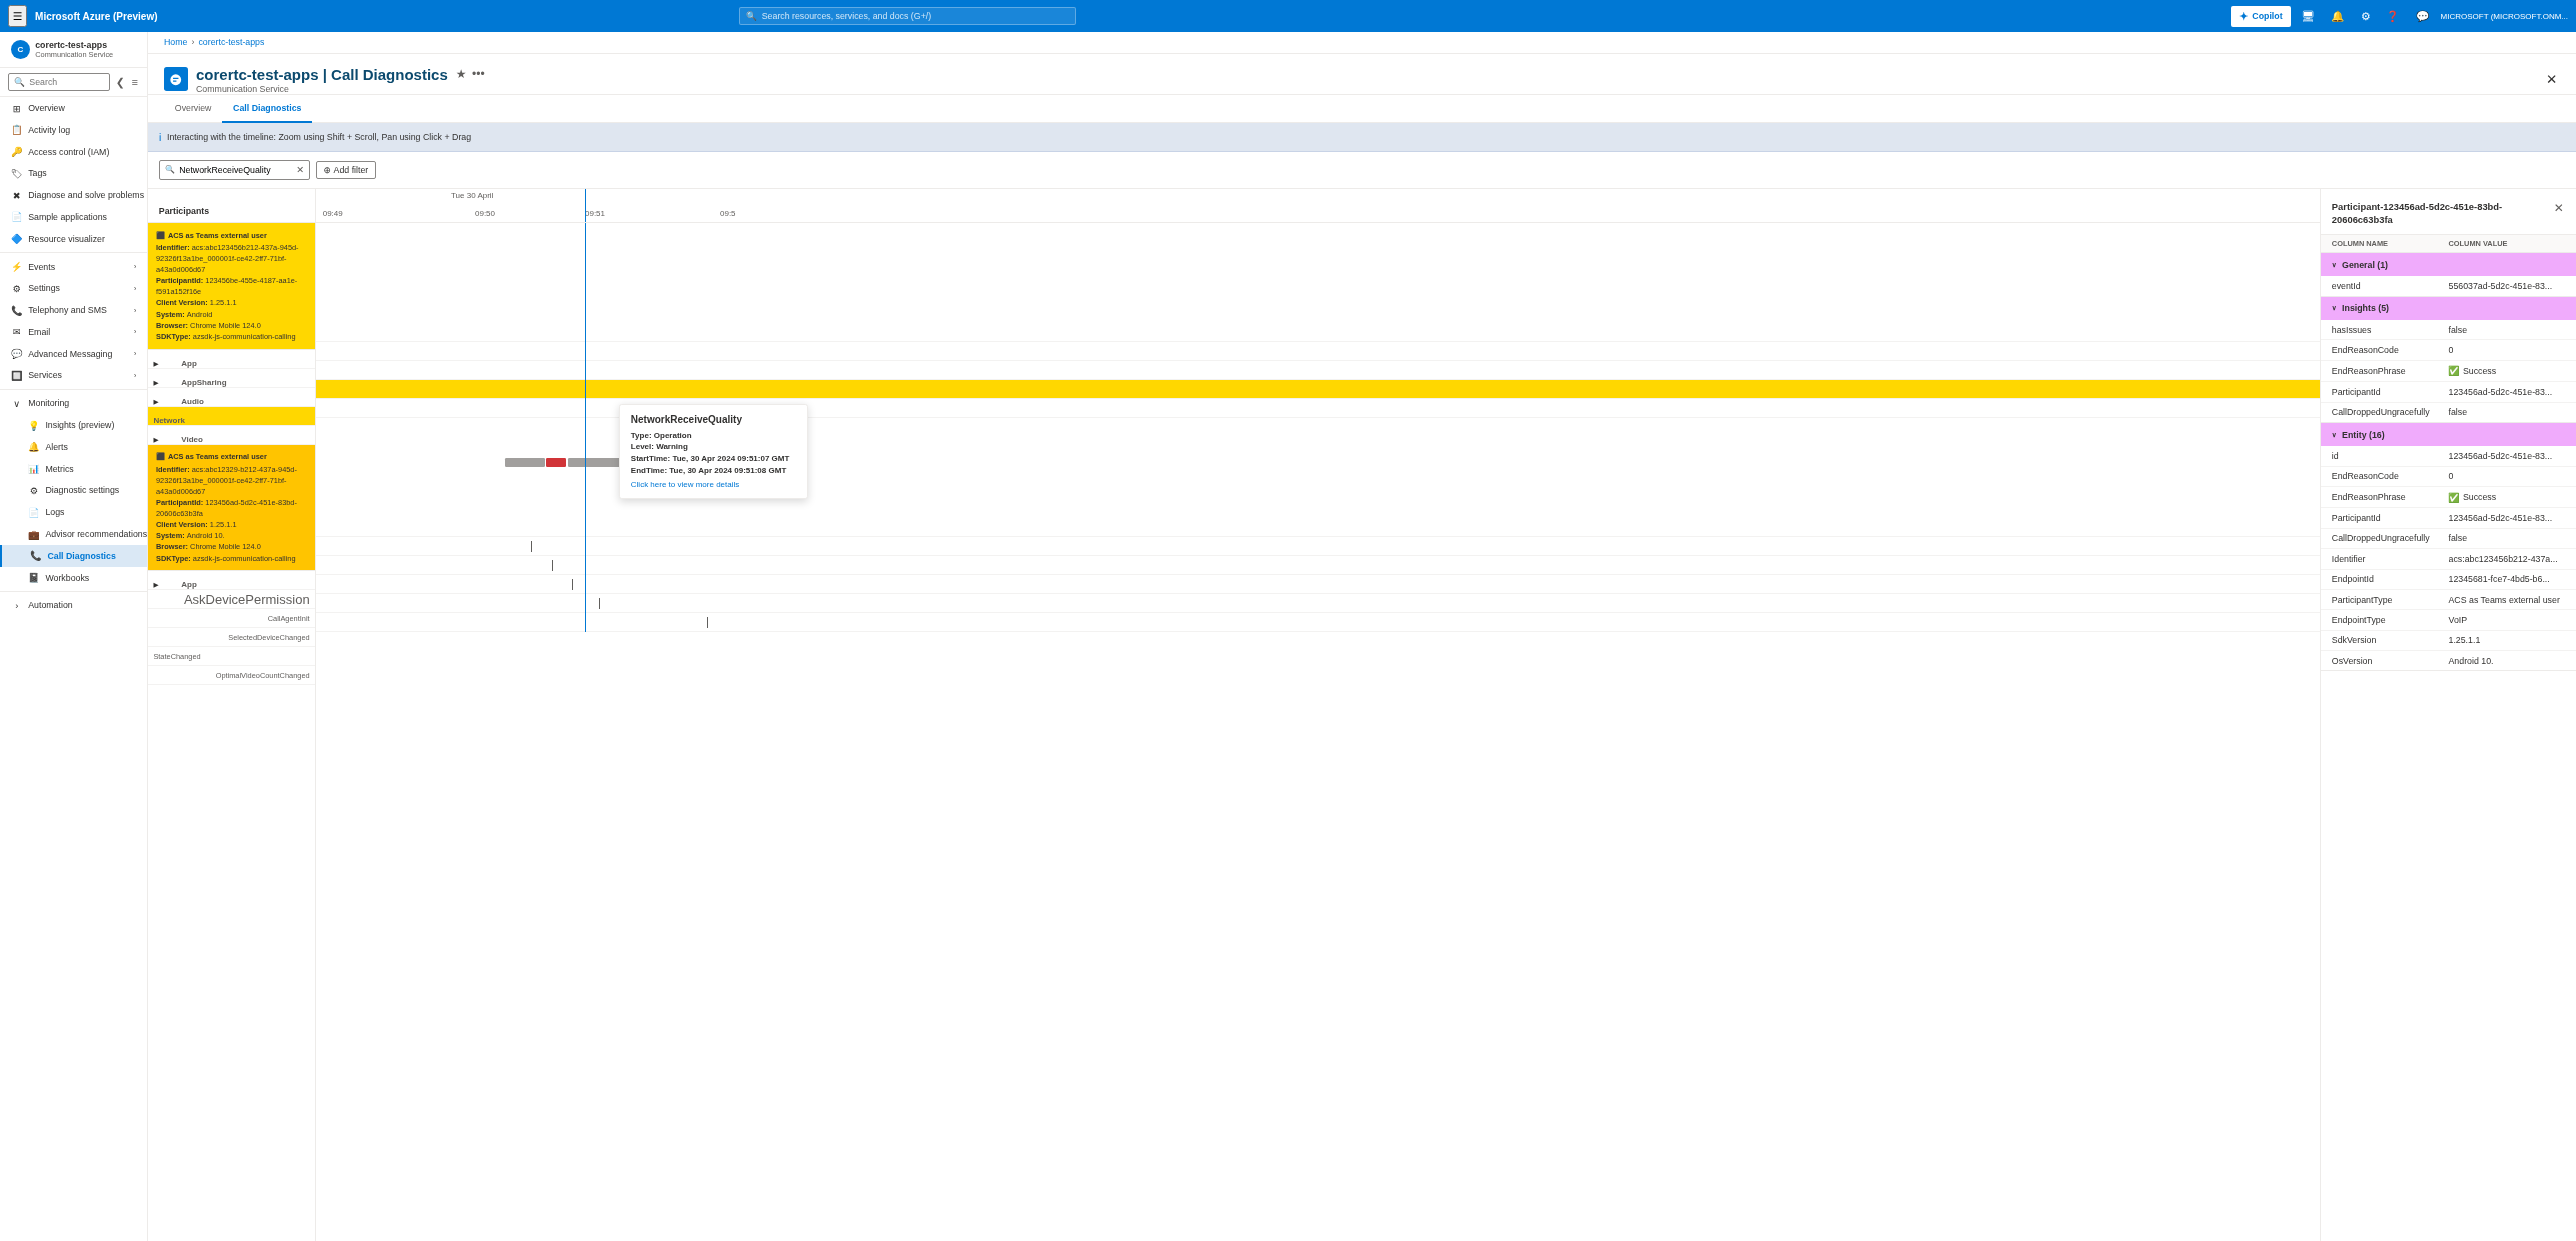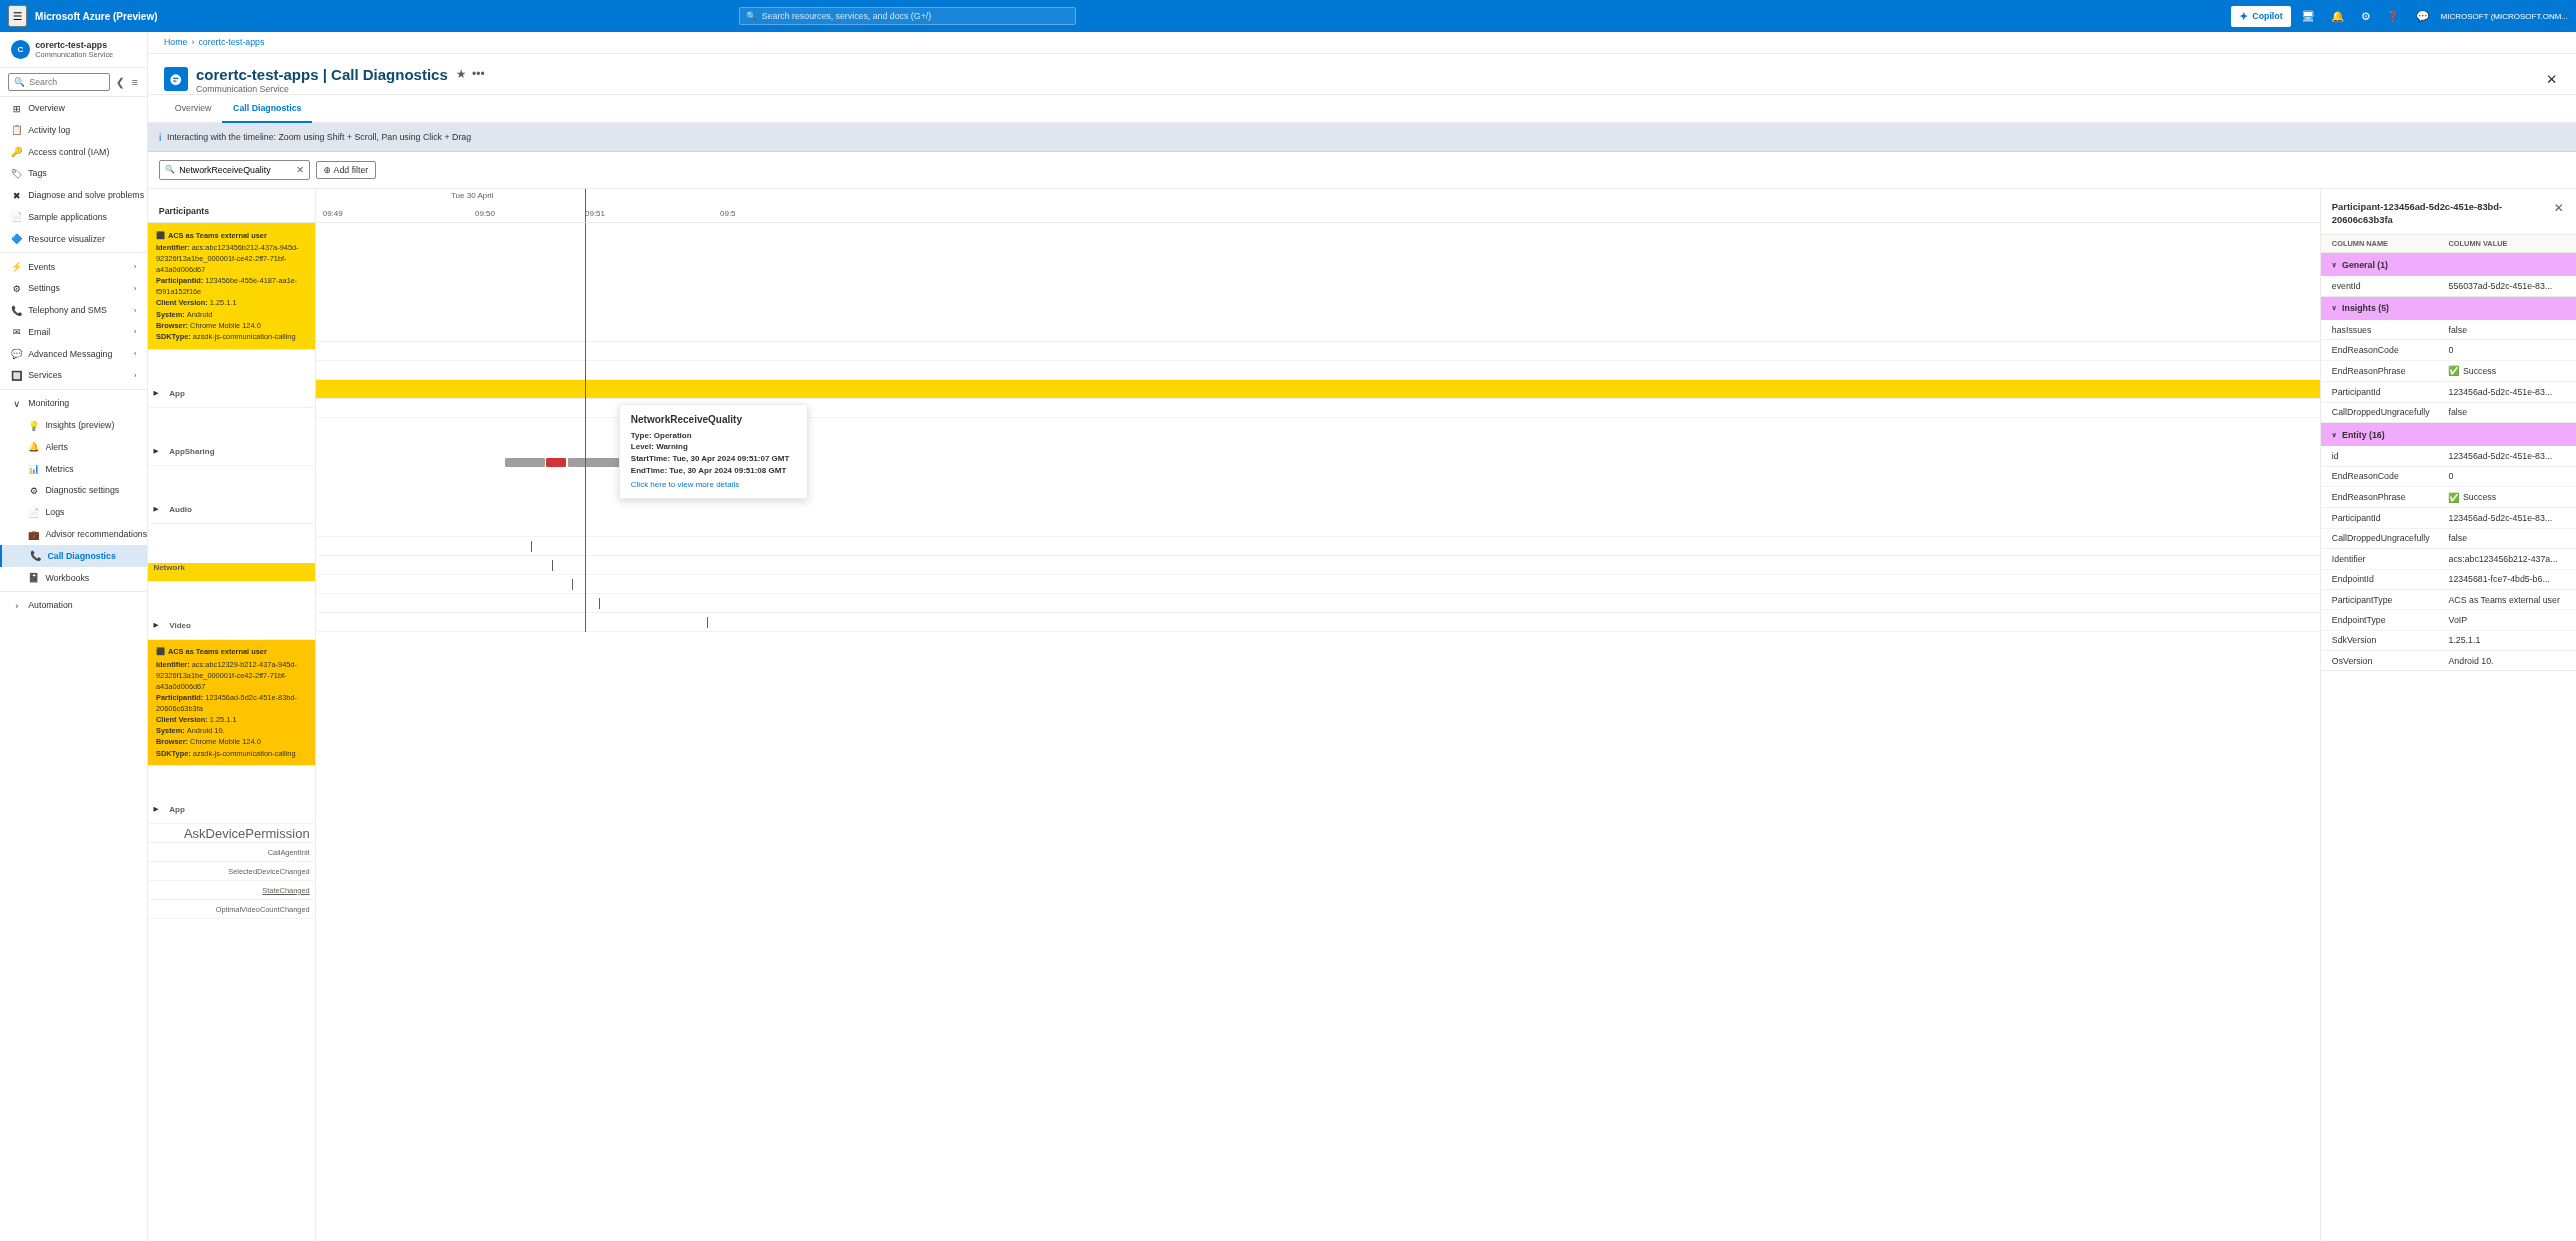--- a/index.html
+++ b/index.html
@@ -138,21 +138,21 @@
     
     .participant-card {
       padding: 6.7px 8px; border-bottom: 0.7px solid #edebe9; background: #ffd700; font-size: 7.4px; line-height: 1.5;
     }
     .participant-card.highlight { background: #ffc400; }
     .participant-card .participant-type { display: flex; align-items: center; gap: 2.7px; font-size: 7.4px; font-weight: 600; color: #323130; margin-bottom: 1.3px; }
     .participant-card .field-label { color: #323130; font-weight: 600; }
     .participant-card .field-value { color: #323130; }
 
     .timeline-row { height: 19px; border-bottom: 0.7px solid #f3f2f1; display: flex; align-items: center; padding: 0 5.4px; font-size: 8px; color: #605e5c; }
-    .timeline-row.category { font-weight: 600; display: flex; align-items: flex-start; gap: 8px; margin-top: 39px; }
+    .timeline-row.category { font-weight: 600; display: flex; align-items: flex-end; gap: 20px; }
     .timeline-row.highlighted { background: #ffd700; font-weight: 600; }
     .play-btn { background: transparent; border: none; cursor: pointer; font-size: 6.7px; margin-right: 2.7px; color: #323130; }
 
     
     .timeline-header { height: 34px; border-bottom: 0.7px solid #edebe9; display: flex; align-items: flex-end; position: relative; background: white; }
     .timeline-date-label { position: absolute; font-size: 8px; color: #605e5c; padding-bottom: 2.7px; }
     .timeline-time-label { position: absolute; bottom: 2.7px; font-size: 8px; color: #605e5c; }
     .timeline-cursor { position: absolute; top: 0; bottom: 0; width: 1.3px; background: #0078d4; z-index: 10; }
 
     
@@ -488,21 +488,21 @@
 
             <div class="timeline-row" style="padding-left:5.4px; font-size:13px; justify-content:flex-end; padding-right:5.4px;">
               <span>AskDevicePermission</span>
             </div>
             <div class="timeline-row" style="padding-left:5.4px; font-size:7.4px; justify-content:flex-end; padding-right:5.4px;">
               <span>CallAgentInit</span>
             </div>
             <div class="timeline-row" style="padding-left:5.4px; font-size:7.4px; justify-content:flex-end; padding-right:5.4px;">
               <span>SelectedDeviceChanged</span>
             </div>
-            <div class="timeline-row" style="padding-left:5.4px; font-size:7.4px; justify-content:flex-end; padding-right:5.4px;text-decoration:underline;">
+            <div class="timeline-row" style="padding-left:5.4px; font-size:7.4px; justify-content:flex-start; padding-right:5.4px;">
               <span>StateChanged</span>
             </div>
             <div class="timeline-row" style="padding-left:5.4px; font-size:7.4px; justify-content:flex-end; padding-right:5.4px;">
               <span>OptimalVideoCountChanged</span>
             </div>
           </div>
 
           <div class="timeline-right" style="position:relative; overflow:hidden;">
 
             <div class="timeline-header" style="position:relative; height:34px; border-bottom:0.7px solid #edebe9; background:white;">

